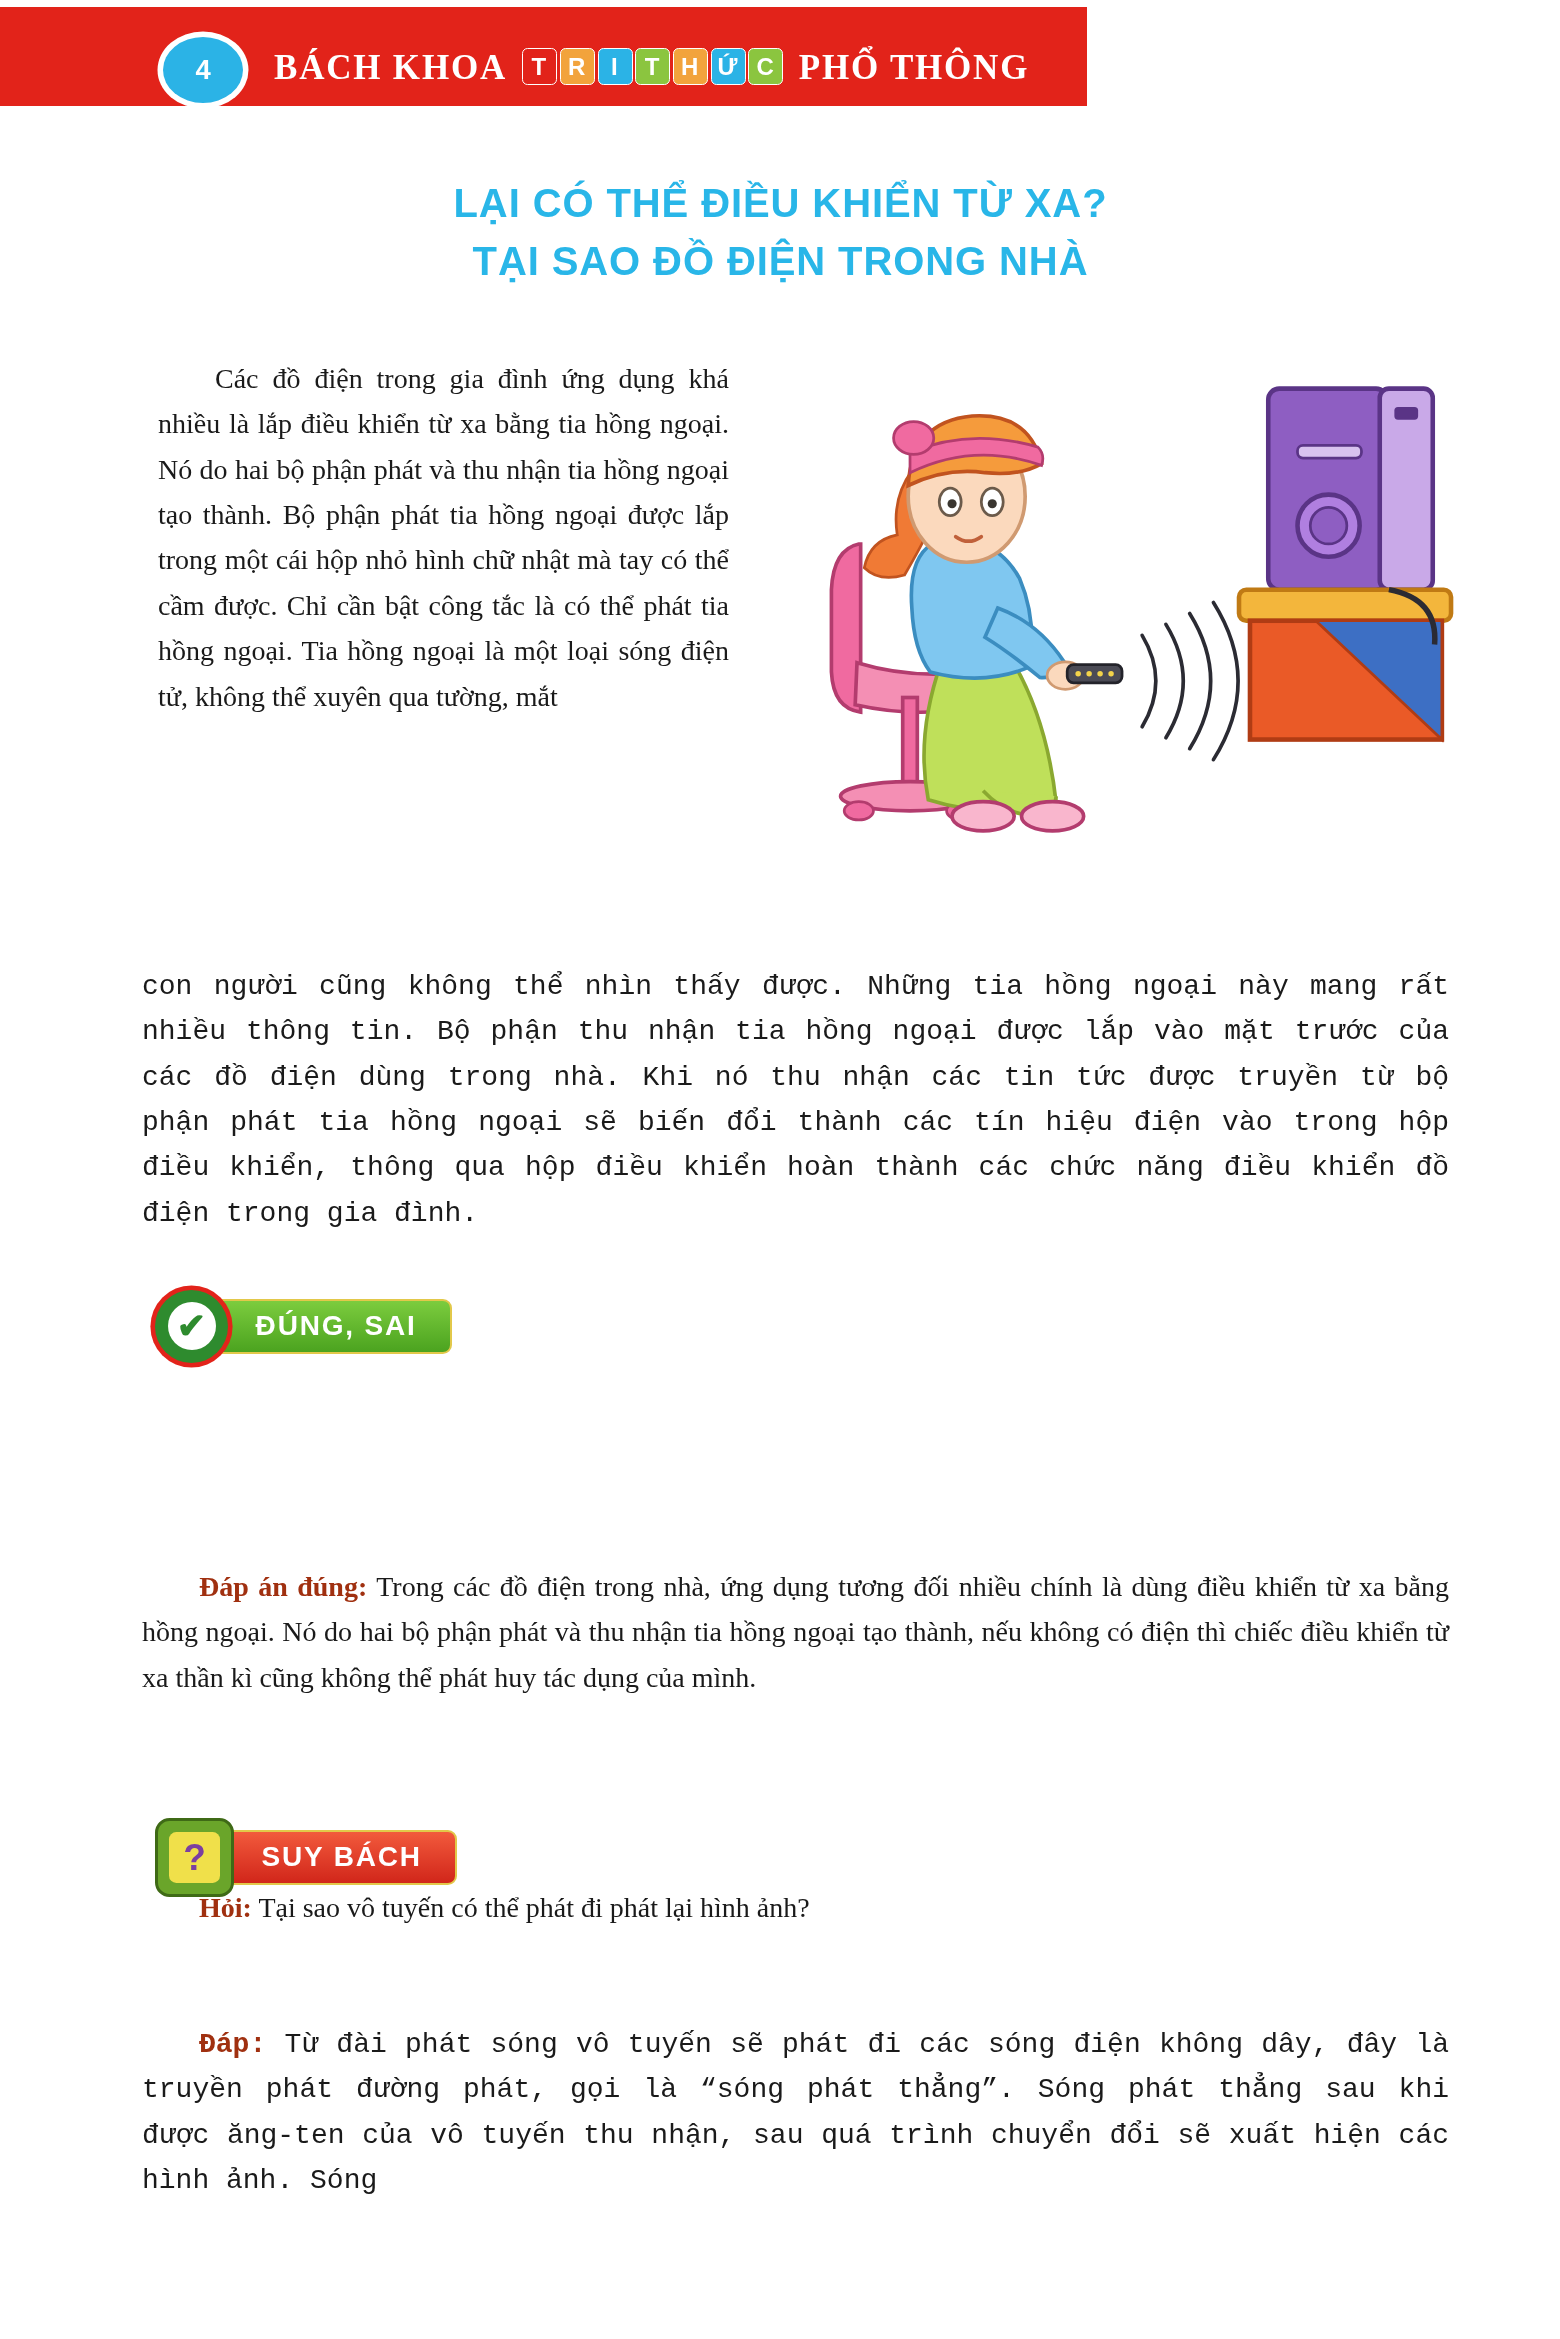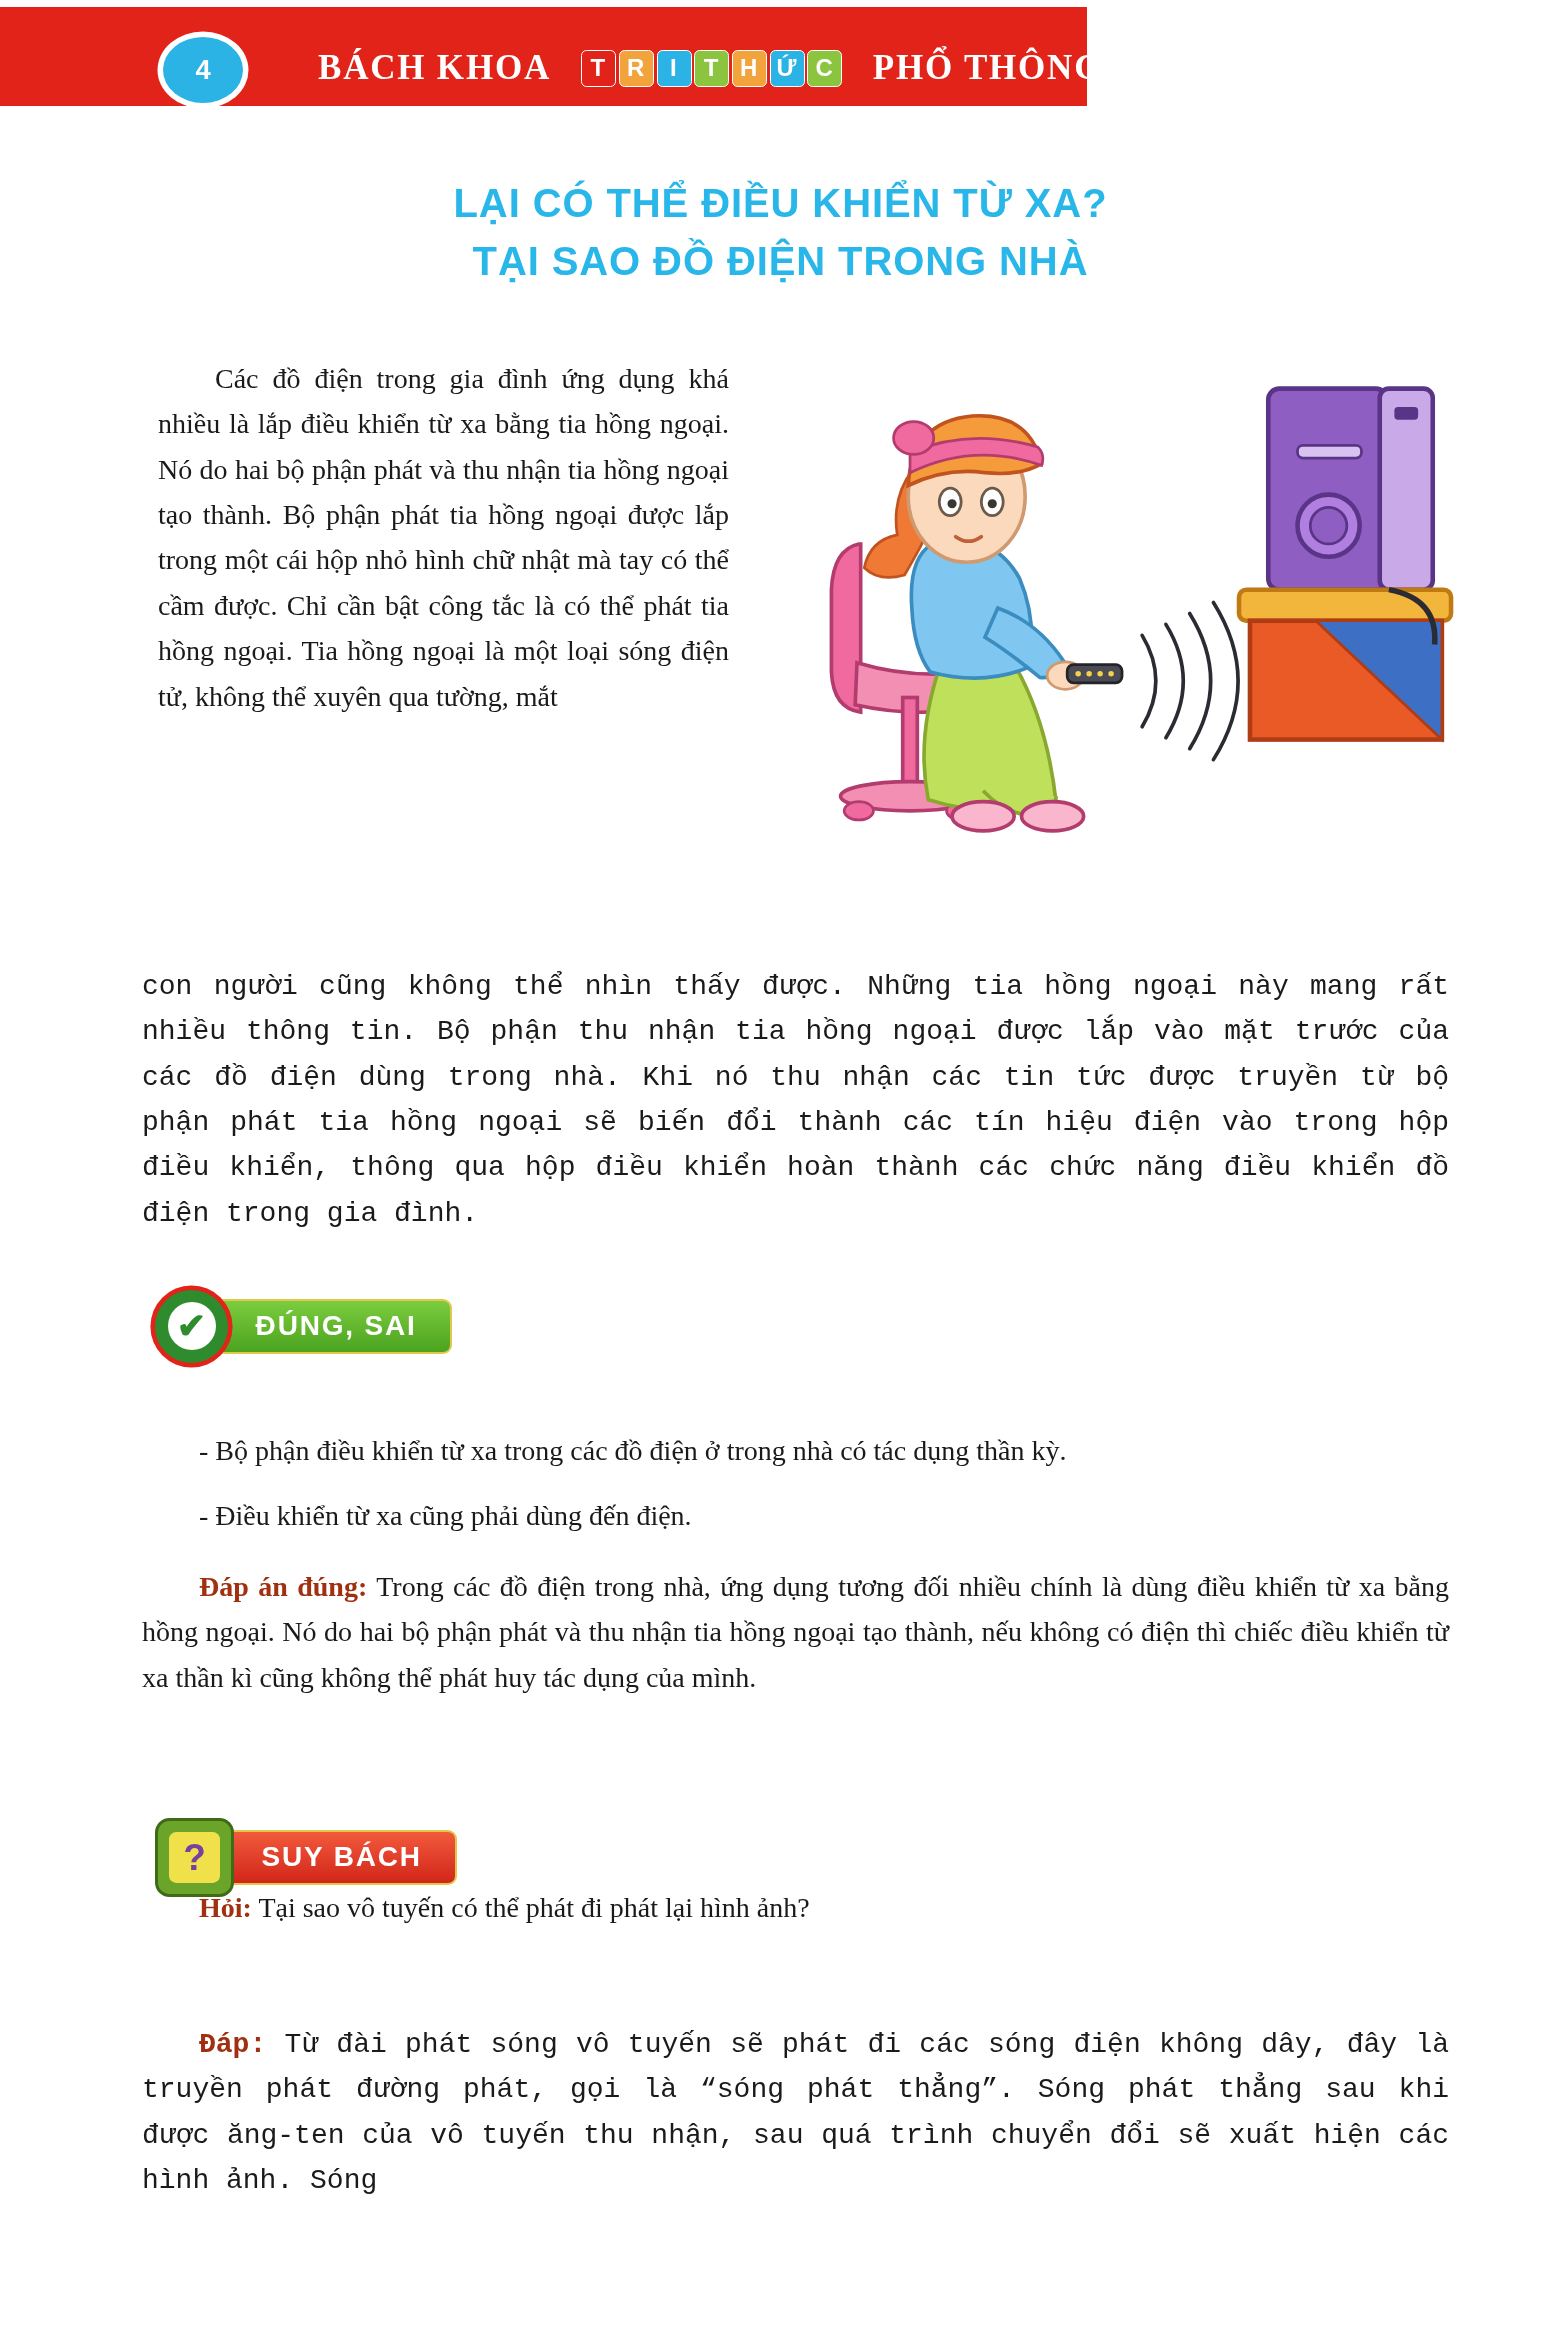--- a/index.html
+++ b/index.html
@@ -59,24 +59,22 @@
   .header-title {
     position: absolute;
     left: 274px;
     top: 48px;
     color: #ffffff;
     font-family: "Liberation Serif", serif;
     font-weight: bold;
     font-size: 35px;
     letter-spacing: 1.8px;
     display: flex;
-    align-items: center;
-    gap: 23px;
+    gap: 8px;
     white-space: nowrap;
-    margin-left: 44px;
   }
   .blockletters {
     display: inline-flex;
     gap: 2.7px;
     margin: 0 7.3px;
   }
   .blockletter {
     display: inline-flex;
     align-items: center;
     justify-content: center;
@@ -319,24 +317,20 @@
     <p>con người cũng không thể nhìn thấy được. Những tia hồng ngoại này mang rất nhiều thông tin. Bộ phận thu nhận tia hồng ngoại được lắp vào mặt trước của các đồ điện dùng trong nhà. Khi nó thu nhận các tin tức được truyền từ bộ phận phát tia hồng ngoại sẽ biến đổi thành các tín hiệu điện vào trong hộp điều khiển, thông qua hộp điều khiển hoàn thành các chức năng điều khiển đồ điện trong gia đình.</p>
   </div>
 
   <div class="banner" style="left:155px; top:1296px;">
     <div class="banner-badge round" style="background:#2e8b2e; box-shadow:0 0 0 4.6px #e2231a;">
       <span class="check-mark">✔</span>
     </div>
     <div class="banner-label" style="background:linear-gradient(#7ccc3e,#4ba31f); border:2.7px solid #e2c84a;">ĐÚNG, SAI</div>
   </div>
 
-  <div class="section-body" style="top:1428px;">
-    <p class="indent">- Bộ phận điều khiển từ xa trong các đồ điện ở trong nhà có tác dụng thần kỳ.</p>
-    <p class="indent" style="margin-top:20px;">- Điều khiển từ xa cũng phải dùng đến điện.</p>
-  </div>
 
   <div class="section-body" style="top:1564px;">
     <p>
       <span style="padding-left:57px;"></span><span class="bold-red">Đáp án đúng:</span><span> Trong các đồ điện trong nhà, ứng dụng tương đối nhiều chính là dùng điều khiển từ xa bằng hồng ngoại. Nó do hai bộ phận phát và thu nhận tia hồng ngoại tạo thành, nếu không có điện thì chiếc điều khiển từ xa thần kì cũng không thể phát huy tác dụng của mình.</span>
     </p>
   </div>
 
   <div class="banner" style="left:155px; top:1827px;">
     <div class="banner-badge" style="background:#6aa52a; border:3.7px solid #3f6a16;">
       <span class="q-mark">?</span>

